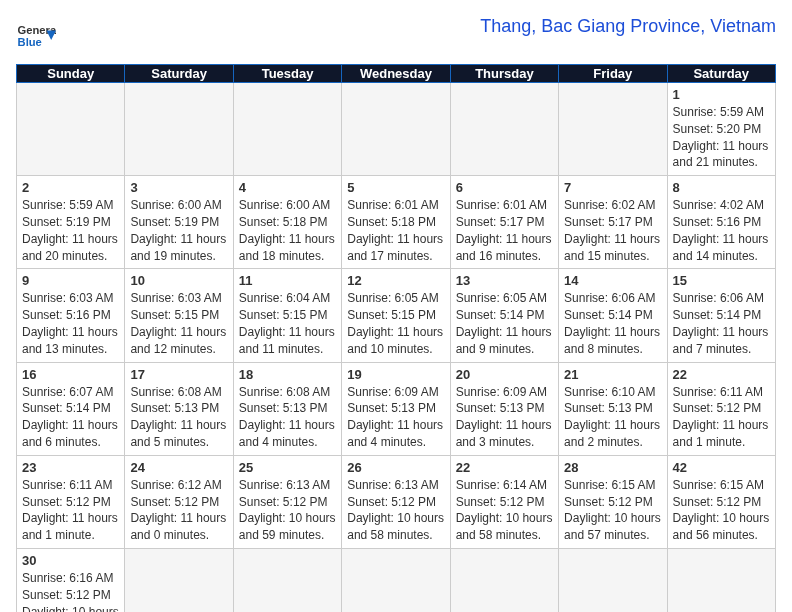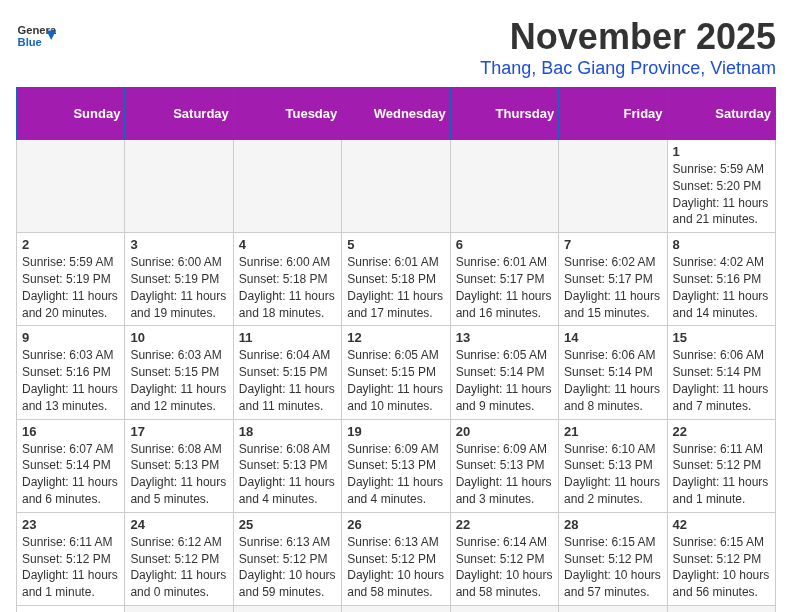--- a/index.html
+++ b/index.html
@@ -36,26 +36,26 @@
     .subtitle {
       font-size: 18px;
       color: #1d4ed8;
     }
     .calendar {
       width: 100%;
       border-collapse: collapse;
       border: 1px solid #ccc;
     }
     .calendar th {
-      background-color: #a21caf;
+      background-color: #0f172a;
       color: #fff;
       font-size: 13px;
       font-weight: bold;
-      padding: 18px 4px;
-      text-align: right;
+      padding: 1px 4px;
+      text-align: center;
       border: 1px solid #1565c0;
     }
     .calendar td {
       vertical-align: top;
       border: 1px solid #ccc;
       padding: 4px 5px;
       width: calc(100% / 7);
       min-height: 80px;
       font-size: 11px;
       color: #333;
@@ -81,21 +81,20 @@
 
 <div class="header-area">
   <div class="logo-wrapper">
     <svg class="logo-icon" viewBox="0 0 50 50" xmlns="http://www.w3.org/2000/svg">
       <text x="2" y="22" font-family="Arial" font-size="14" font-weight="bold" fill="#333">General</text>
       <text x="2" y="38" font-family="Arial" font-size="14" font-weight="bold" fill="#1565c0">Blue</text>
       <polygon points="38,18 50,18 44,30" fill="#1565c0"></polygon>
     </svg>
   </div>
   <div class="title-area">
-    <div class="month-title">November 2025</div>
     <div class="subtitle">Thang, Bac Giang Province, Vietnam</div>
   </div>
 </div>
 
 <table class="calendar">
   <thead>
     <tr>
     <th>Sunday</th>
         <th>Saturday</th>
         <th>Tuesday</th>

